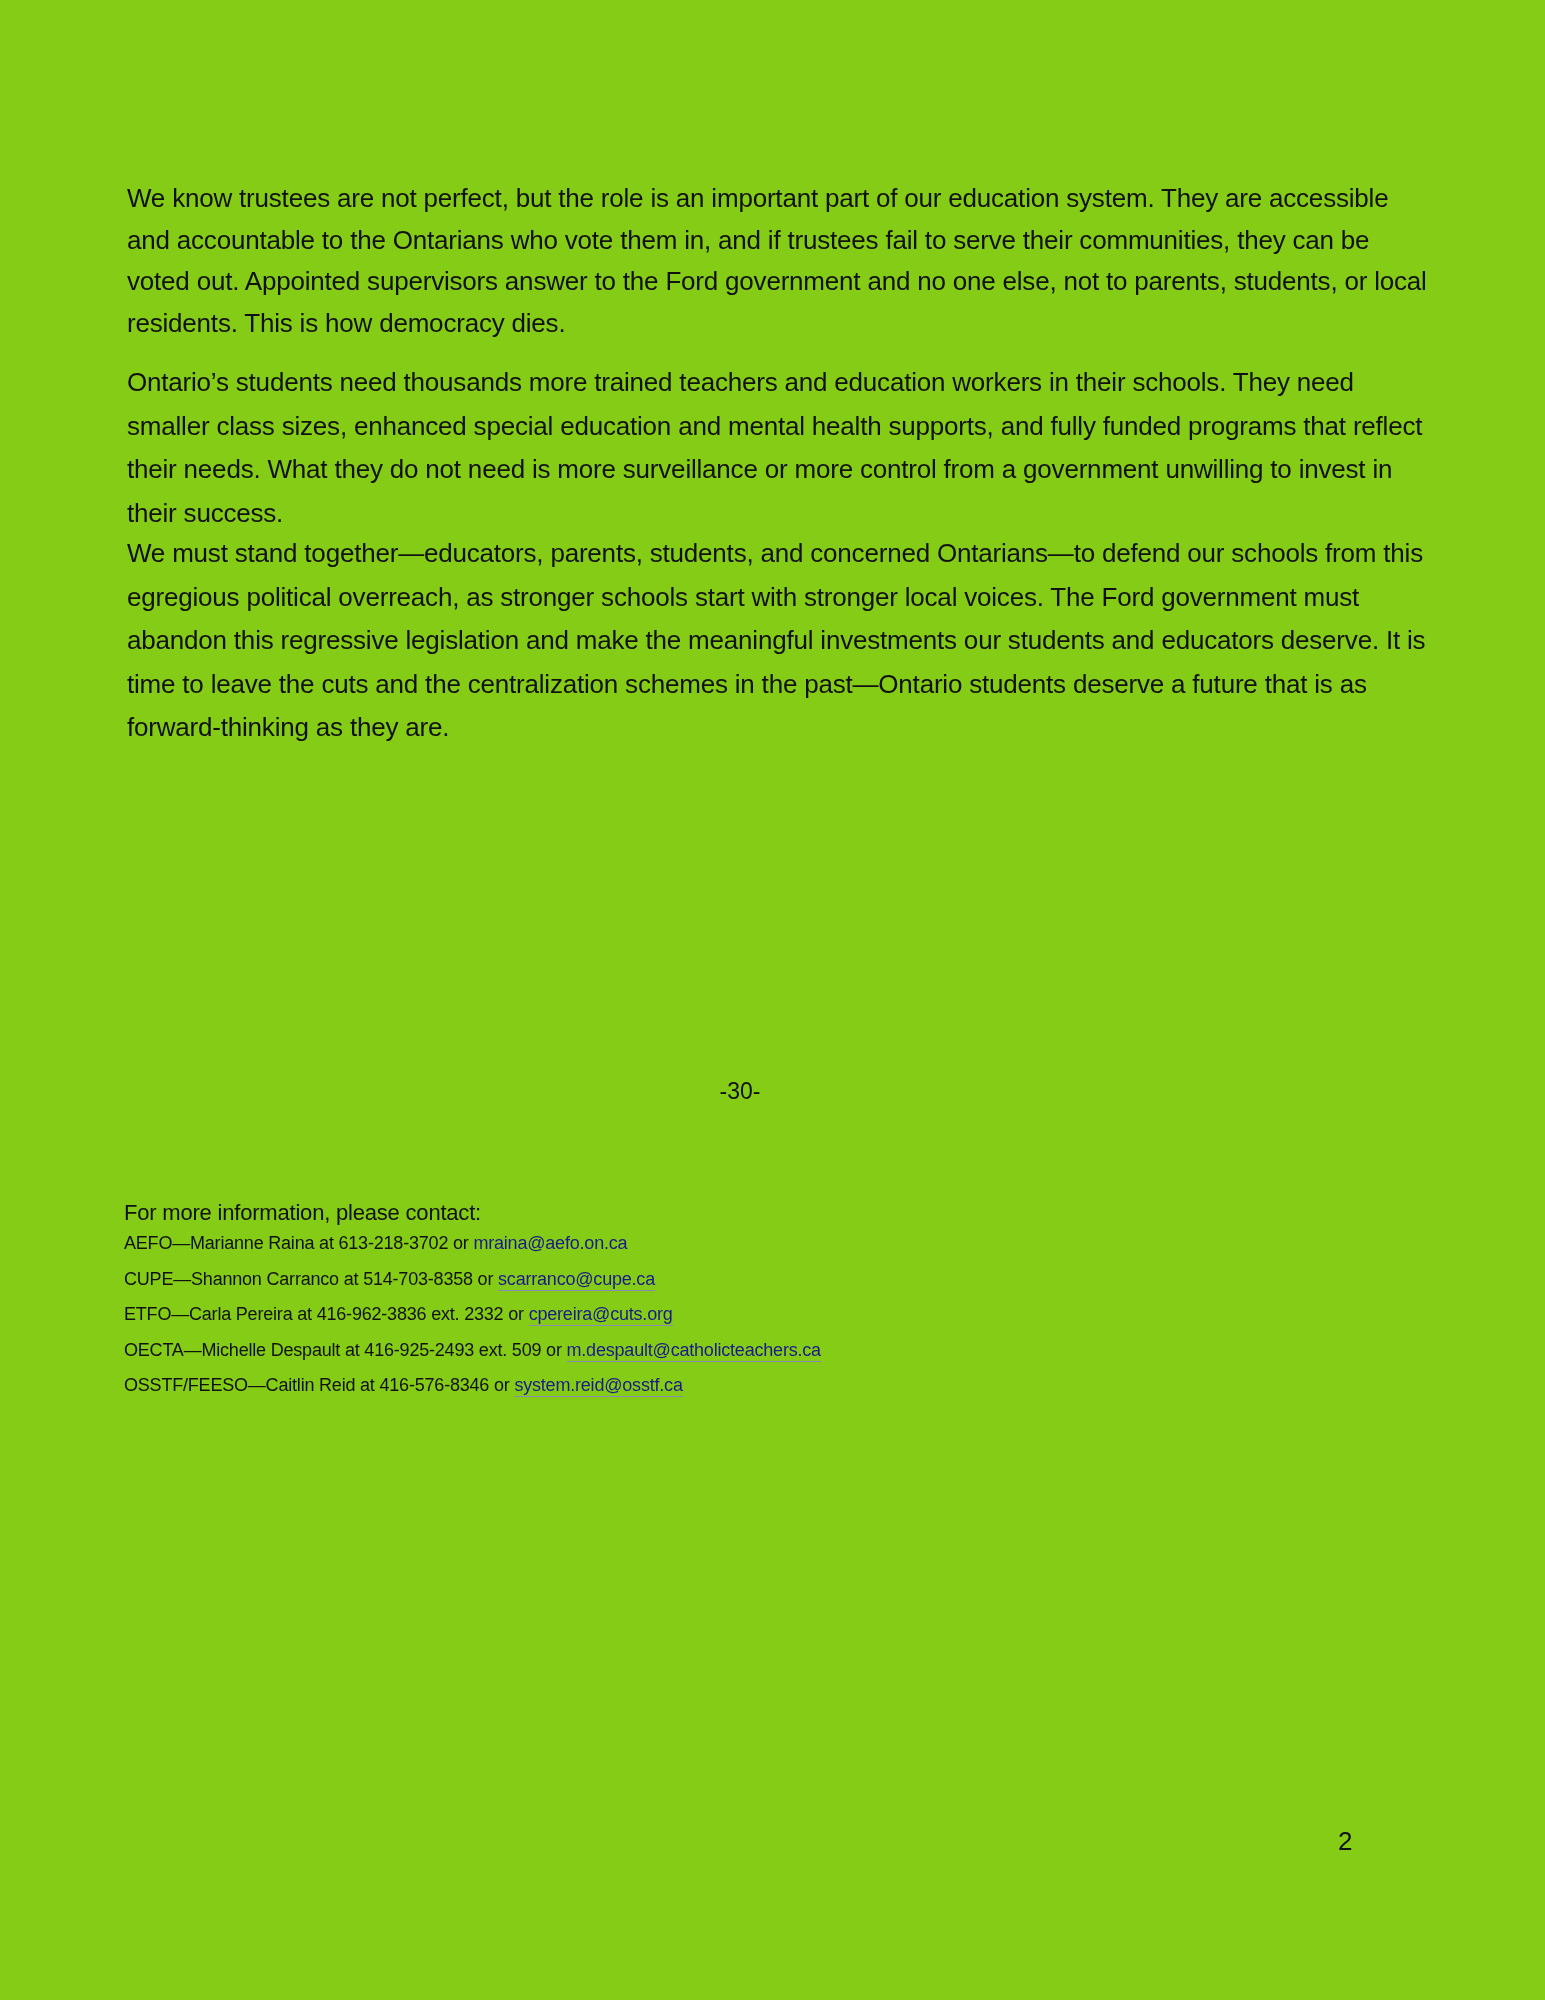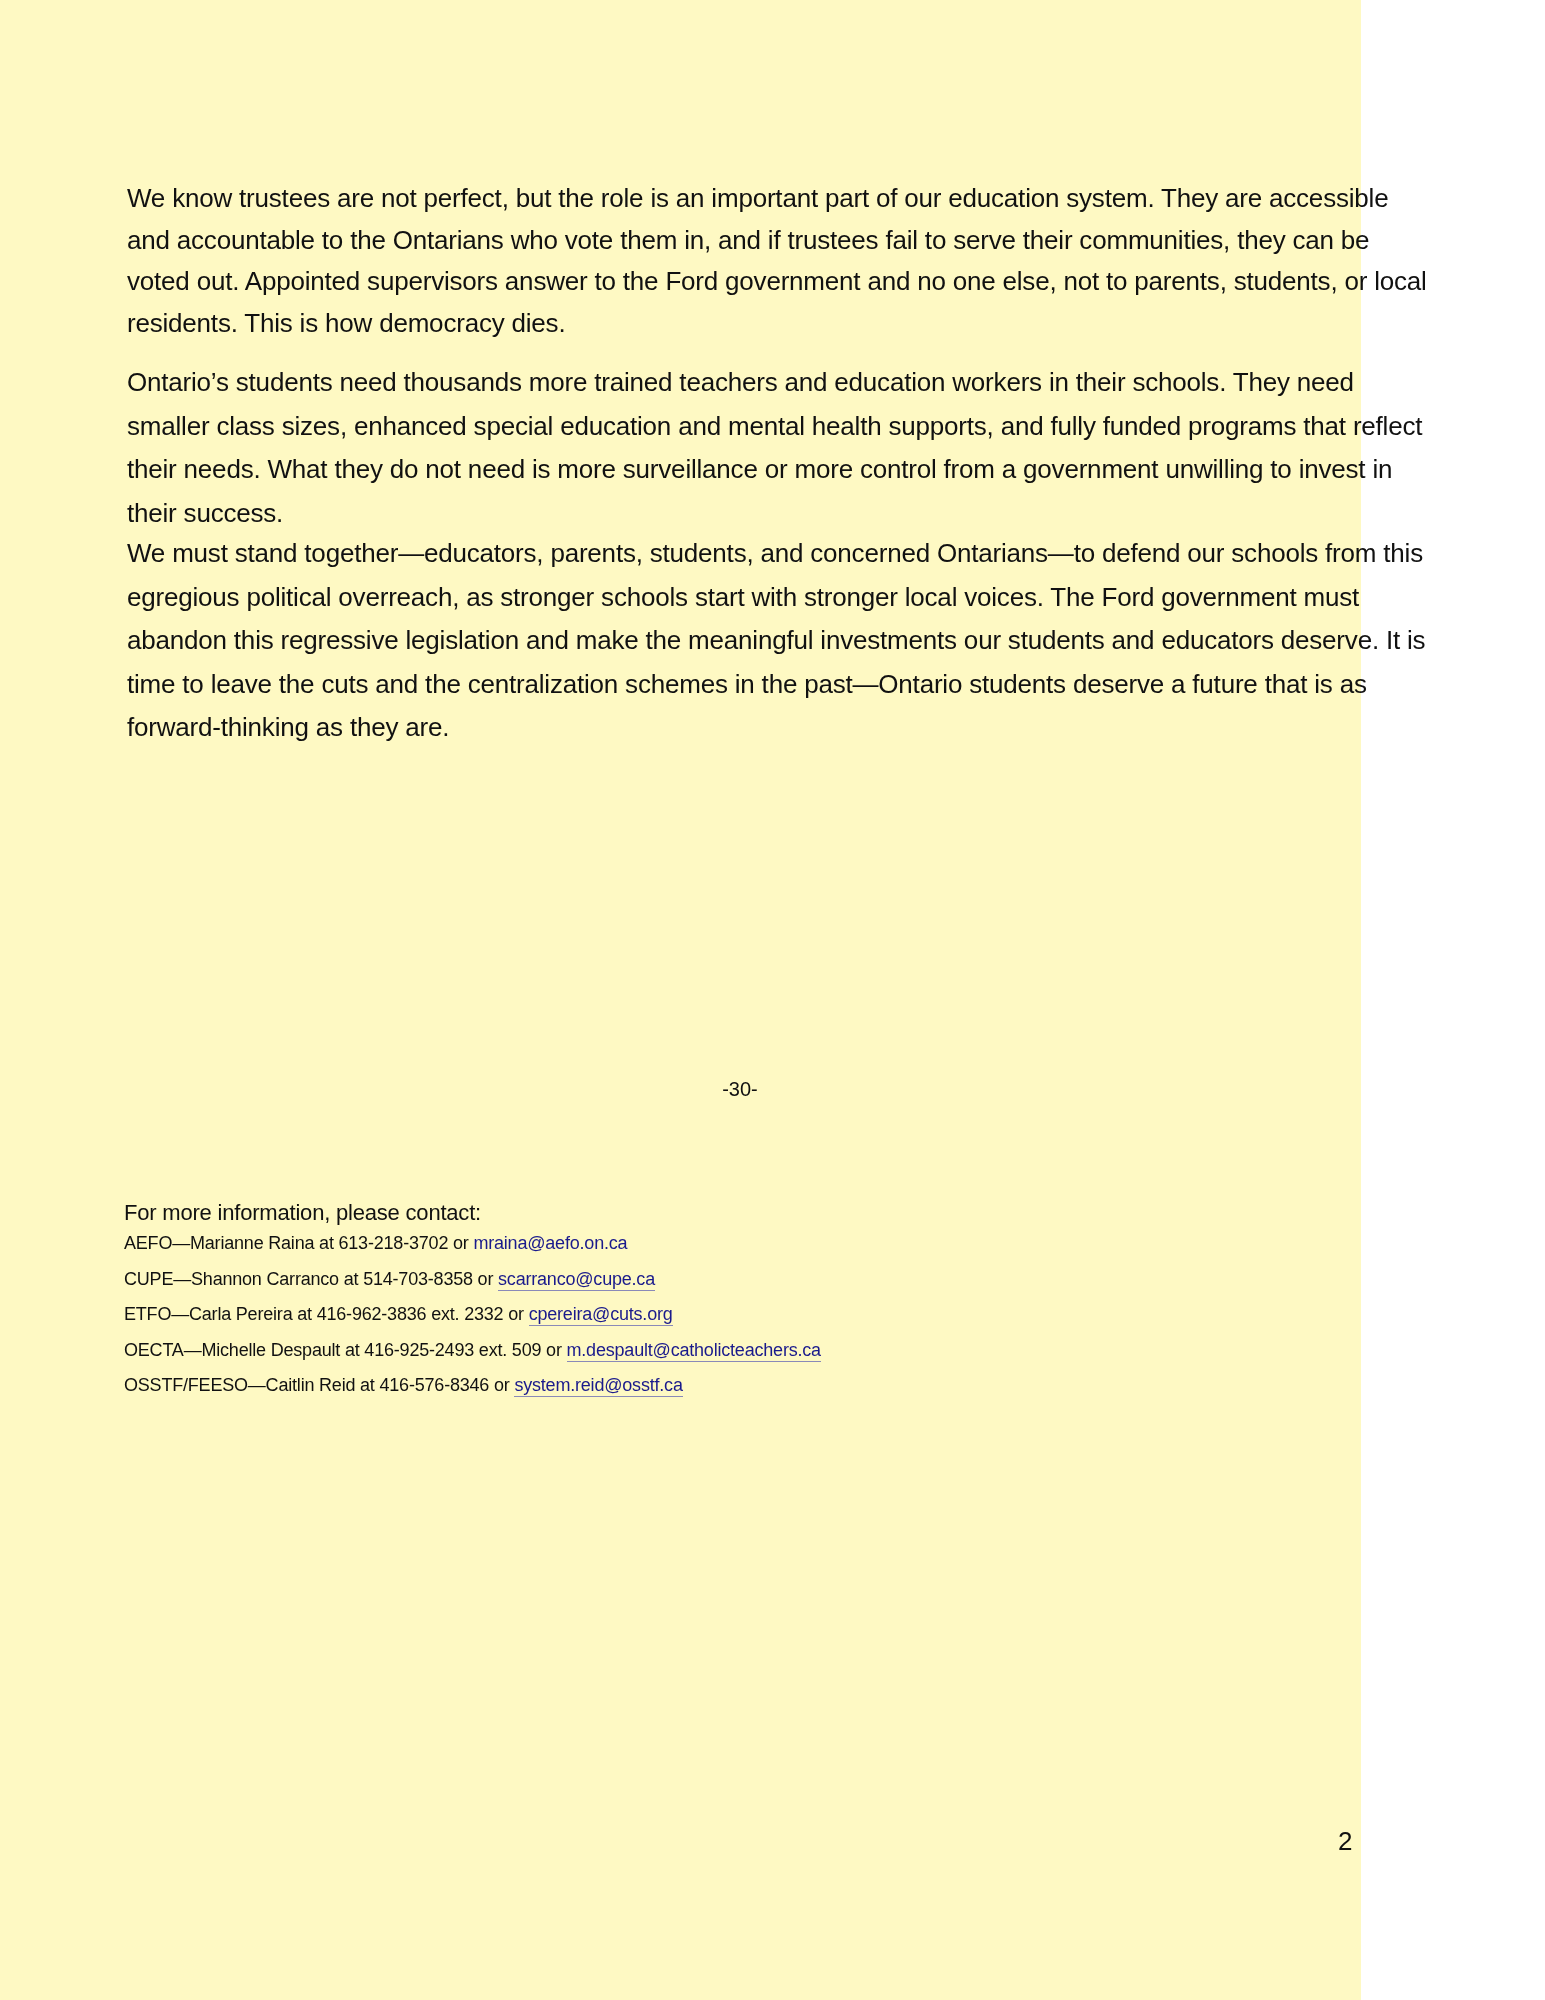--- a/index.html
+++ b/index.html
@@ -11,23 +11,23 @@
       width: 1545px;
       height: 2000px;
       position: relative;
       font-family: "Liberation Sans", sans-serif;
       color: #111111;
       overflow: hidden;
     }
     .page {
       position: absolute;
       left: 0; top: 0;
-      width: 1361px;
+      width: 1545px;
       height: 2000px;
-      background: #fef9c3;
+      background: #84cc16;
     }
     .body-text {
       position: absolute;
       left: 127px;
       width: 1300px;
       font-size: 26px;
       line-height: 41.5px;
       letter-spacing: -0.2px;
     }
     .p1 { top: 178px; }
@@ -44,21 +44,21 @@
       letter-spacing: -0.2px;
     }
     .sig-line { display: block; }
 
     .end-mark {
       position: absolute;
       left: 0;
       width: 1480px;
       top: 1078px;
       text-align: center;
-      font-size: 20px;
+      font-size: 23px;
     }
 
     .contact-heading {
       position: absolute;
       left: 124px;
       top: 1200px;
       font-size: 22px;
       letter-spacing: -0.2px;
     }
 

